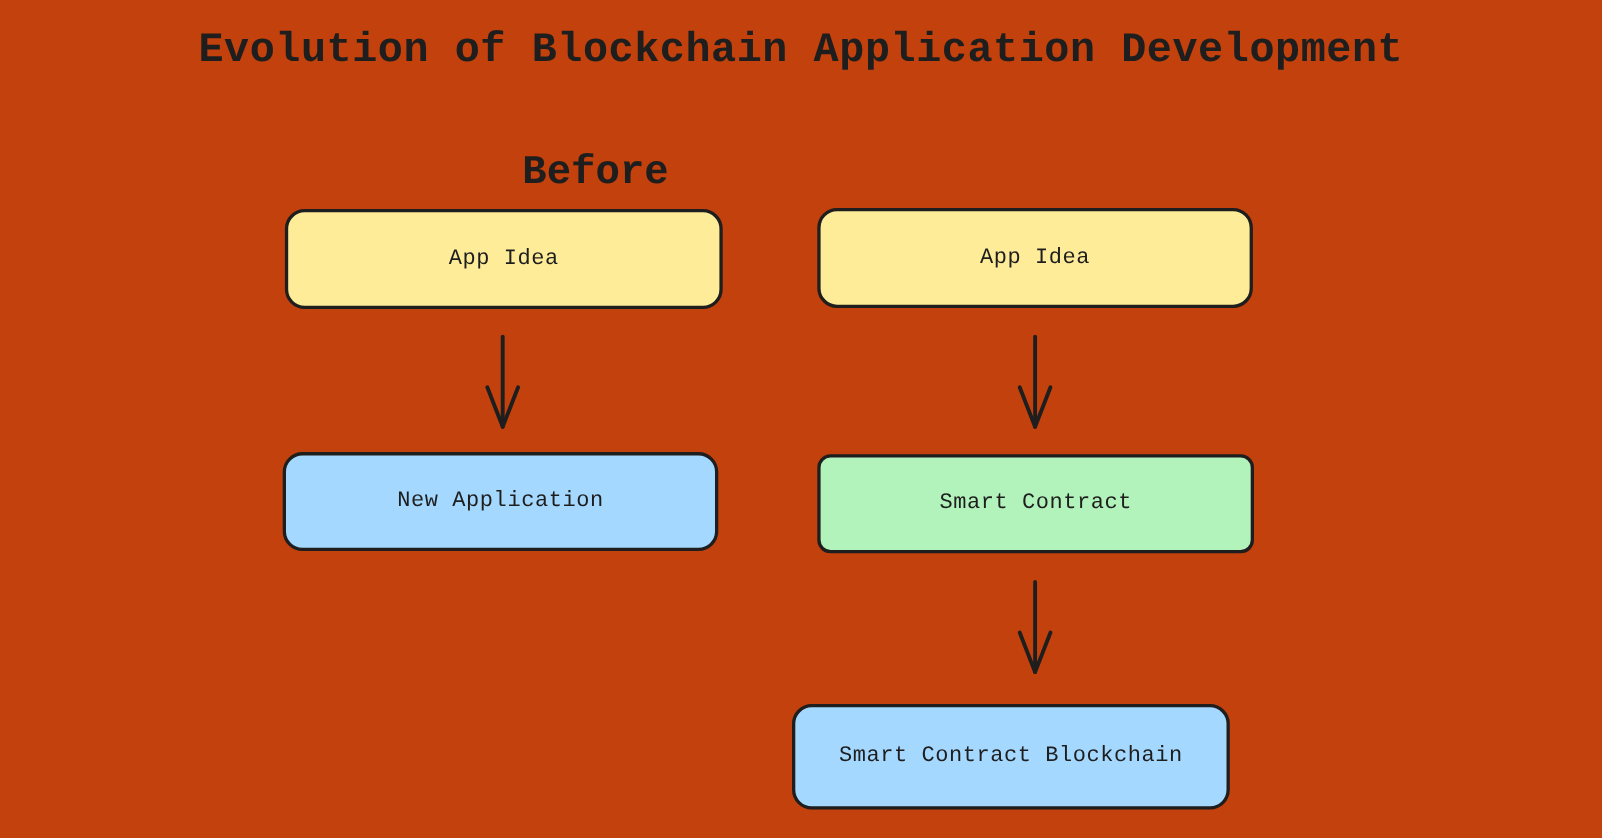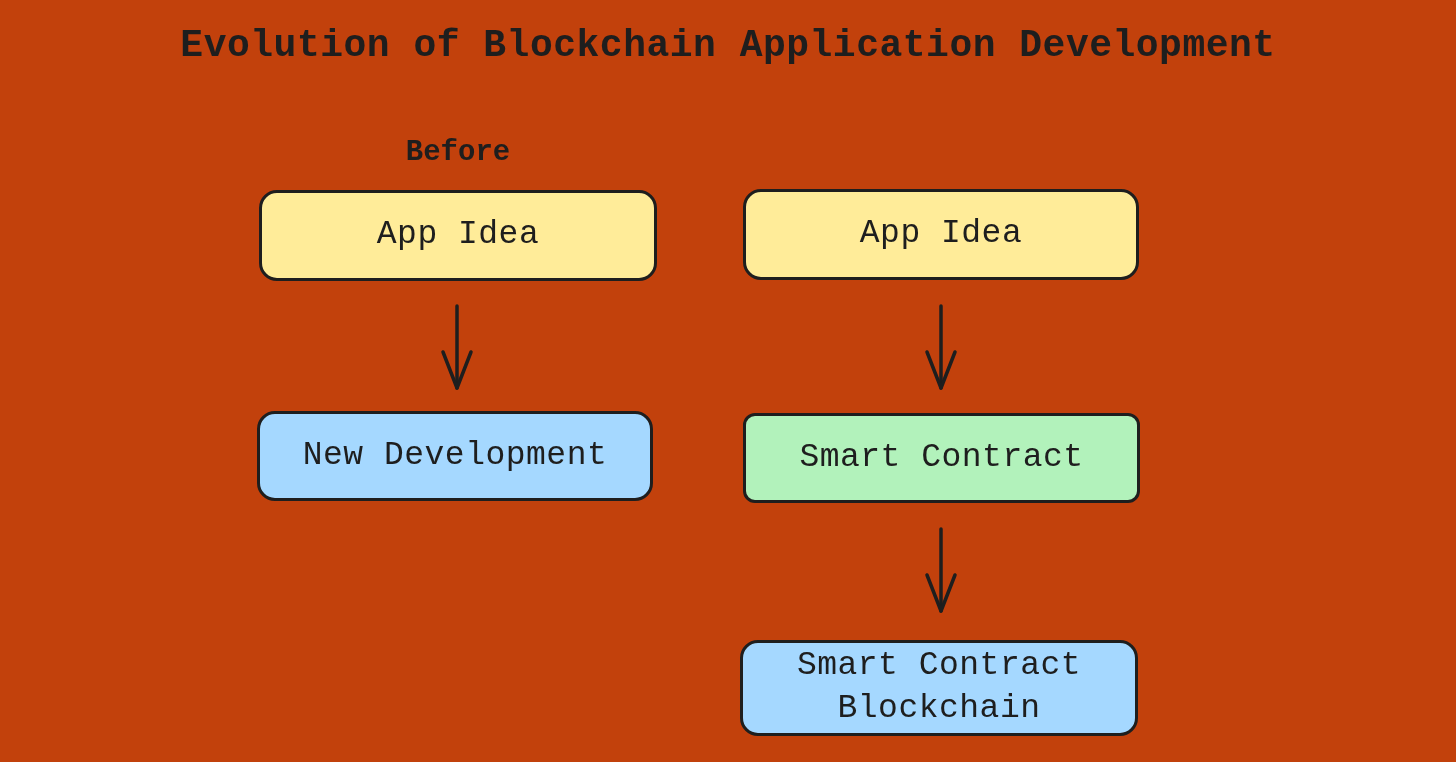--- a/index.html
+++ b/index.html
@@ -28,48 +28,48 @@
     font-size: 38px;
     font-weight: bold;
     letter-spacing: 0.5px;
     color: #1e1e1e;
   }
 
   .column-label {
     position: absolute;
     top: 136px;
     width: 300px;
-    text-align: center;
-    font-size: 29px;
+    text-align: right;
+    font-size: 37px;
     font-weight: bold;
     color: #1e1e1e;
   }
   .column-label.before { left: 308px; }
   .column-label.now    { left: 791px; }
 
   .node {
     position: absolute;
     border: 3.5px solid #1e1e1e;
     border-radius: 18px;
     display: flex;
     align-items: center;
     justify-content: center;
     text-align: center;
-    font-size: 33px;
+    font-size: 20px;
     line-height: 1.3;
     letter-spacing: 0.5px;
     color: #1e1e1e;
     padding: 6px 28px;
   }
 
   .node.before-app-idea       { left: 259px; top: 190px; width: 398px; height: 91px; }
   .node.before-new-blockchain { left: 257px; top: 411px; width: 396px; height: 90px; }
   .node.now-app-idea          { left: 743px; top: 189px; width: 396px; height: 91px; }
   .node.now-smart-contract    { left: 743px; top: 413px; width: 397px; height: 90px; }
-  .node.now-sc-blockchain     { left: 740px; top: 640px; width: 398px; height: 96px; }
+  .node.now-sc-blockchain     { left: 720px; top: 640px; width: 398px; height: 96px; }
 
   .flow-arrow {
     position: absolute;
     width: 44px;
     height: 92px;
   }
   .flow-arrow.a1 { left: 435px; top: 302px; }
   .flow-arrow.a2 { left: 919px; top: 302px; }
   .flow-arrow.a3 { left: 919px; top: 525px; }
 
@@ -93,21 +93,21 @@
 
   <div class="node before-app-idea" style="background-color: rgb(255, 236, 153);">App Idea</div>
 
   <div class="flow-arrow a1">
     <svg viewBox="0 0 44 92" aria-hidden="true">
       <path d="M22 4 L22 86"></path>
       <path d="M8 50 L22 86 L36 50"></path>
     </svg>
   </div>
 
-  <div class="node before-new-blockchain" style="background-color: rgb(165, 216, 255);">New Development</div>
+  <div class="node before-new-blockchain" style="background-color: rgb(165, 216, 255);">New Application</div>
 
 
   <div class="node now-app-idea" style="background-color: rgb(255, 236, 153);">App Idea</div>
 
   <div class="flow-arrow a2">
     <svg viewBox="0 0 44 92" aria-hidden="true">
       <path d="M22 4 L22 86"></path>
       <path d="M8 50 L22 86 L36 50"></path>
     </svg>
   </div>

